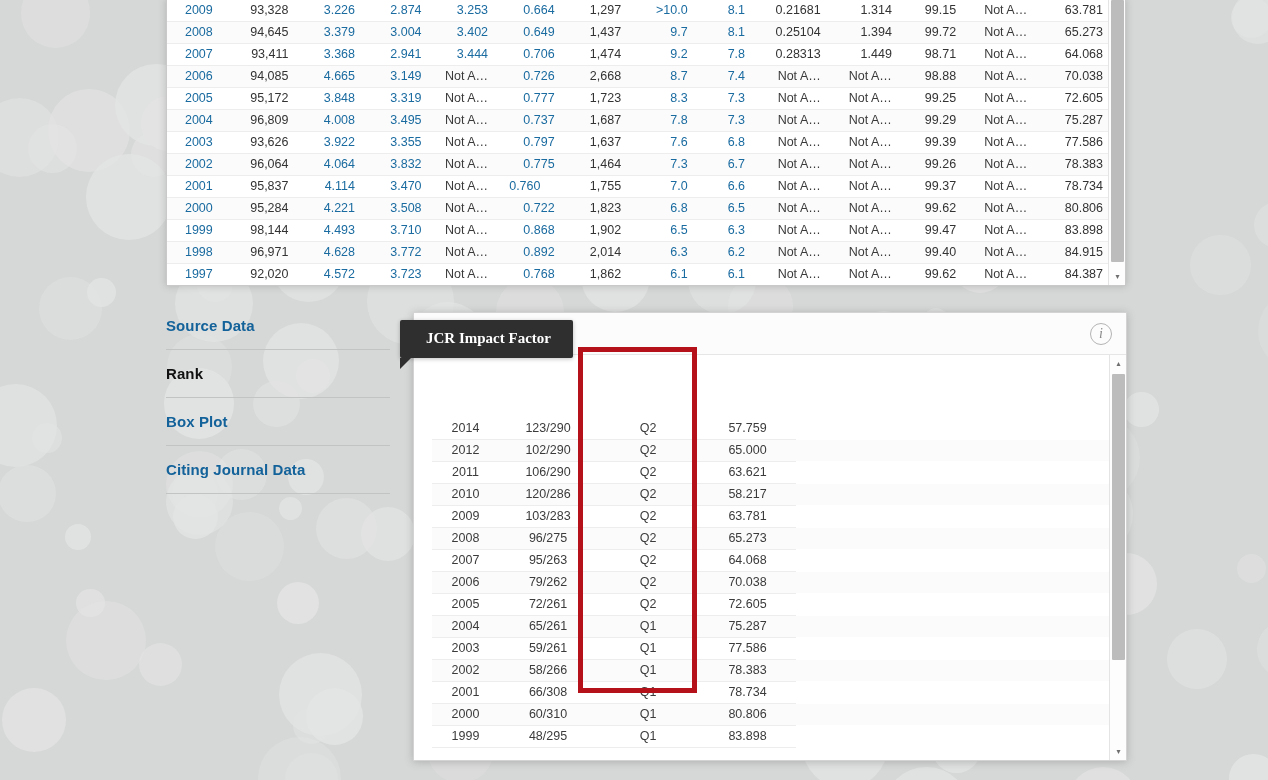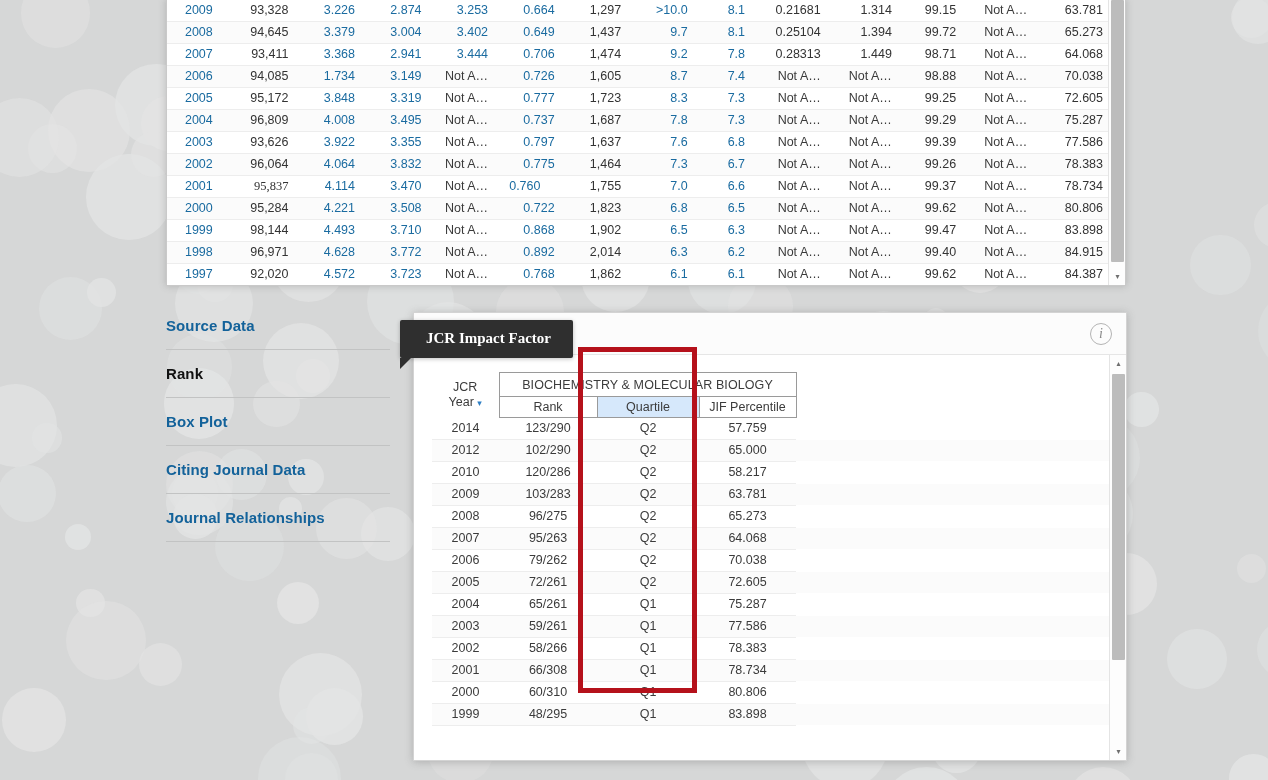--- a/index.html
+++ b/index.html
@@ -401,25 +401,25 @@
           <td class="lnk" style="width: 50px;">7.8</td>
           <td style="width: 66px;">0.28313</td>
           <td style="width: 62px;">1.449</td>
           <td style="width: 56px;">98.71</td>
           <td class="na" style="width: 62px;">Not A…</td>
           <td style="width: 66px;">64.068</td>
         </tr>
         <tr>
           <td class="lnk" style="width: 46px;">2006</td>
           <td style="width: 66px;">94,085</td>
-          <td class="lnk" style="width: 58px;">1.734</td>
+          <td class="lnk" style="width: 58px;">4.665</td>
           <td class="lnk" style="width: 58px;">3.149</td>
           <td class="na" style="width: 58px;">Not A…</td>
           <td class="lnk" style="width: 58px;">0.726</td>
-          <td style="width: 58px;">1,605</td>
+          <td style="width: 58px;">2,668</td>
           <td class="lnk" style="width: 58px;">8.7</td>
           <td class="lnk" style="width: 50px;">7.4</td>
           <td class="na" style="width: 66px;">Not A…</td>
           <td class="na" style="width: 62px;">Not A…</td>
           <td style="width: 56px;">98.88</td>
           <td class="na" style="width: 62px;">Not A…</td>
           <td style="width: 66px;">70.038</td>
         </tr>
         <tr>
           <td class="lnk" style="width: 46px;">2005</td>
@@ -480,21 +480,21 @@
           <td class="lnk" style="width: 58px;">7.3</td>
           <td class="lnk" style="width: 50px;">6.7</td>
           <td class="na" style="width: 66px;">Not A…</td>
           <td class="na" style="width: 62px;">Not A…</td>
           <td style="width: 56px;">99.26</td>
           <td class="na" style="width: 62px;">Not A…</td>
           <td style="width: 66px;">78.383</td>
         </tr>
         <tr>
           <td class="lnk" style="width: 46px;">2001</td>
-          <td style="width: 66px; font-family: Liberation Serif, serif;">95,837</td>
+          <td style="width: 66px;">95,837</td>
           <td class="lnk" style="width: 58px;">4.114</td>
           <td class="lnk" style="width: 58px;">3.470</td>
           <td class="na" style="width: 58px;">Not A…</td>
           <td class="lnk" style="width: 58px; text-align: center;">0.760</td>
           <td style="width: 58px;">1,755</td>
           <td class="lnk" style="width: 58px;">7.0</td>
           <td class="lnk" style="width: 50px;">6.6</td>
           <td class="na" style="width: 66px;">Not A…</td>
           <td class="na" style="width: 62px;">Not A…</td>
           <td style="width: 56px;">99.37</td>
@@ -579,63 +579,50 @@
     </div>
     <div class="nav-item active">
       <span>Rank</span>
     </div>
     <div class="nav-item">
       <span>Box Plot</span>
     </div>
     <div class="nav-item">
       <span>Citing Journal Data</span>
     </div>
-    <div class="nav-item">
-      <span>Journal Relationships</span>
-    </div>
   </div>
 
 <div id="bottom-panel">
   <div id="panel-head">
     <div id="info-icon">i</div>
   </div>
   <div id="rank-wrap">
 
-    <table id="rank-head">
-      <tbody>
-          <tr>
-        <th class="jcr-year" rowspan="2">
-          <span>JCR</span><br>
-          <span>Year</span>
-          <span class="sort-caret">▾</span>
-        </th>
-        <th class="cat" colspan="3">BIOCHEMISTRY &amp; MOLECULAR BIOLOGY</th>
-      </tr>
-      <tr>
-        <th class="c-rank">Rank</th>
-        <th class="c-quart">Quartile</th>
-        <th class="c-perc">JIF Percentile</th>
-      </tr>
-    </tbody>
-      </table>
 
     <table id="rank-body">
       <tbody>
           <tr>
             <td class="c1">2014</td>
             <td class="c2">123/290</td>
             <td class="c3">Q2</td>
             <td class="c4">57.759</td>
             <td class="pad"></td>
           </tr>
           <tr>
             <td class="c1">2012</td>
             <td class="c2">102/290</td>
             <td class="c3">Q2</td>
             <td class="c4">65.000</td>
+            <td class="pad"></td>
+          </tr>
+          <tr>
+            <td class="c1">2011</td>
+            <td class="c2">106/290</td>
+            <td class="c3">Q2</td>
+            <td class="c4">63.621</td>
             <td class="pad"></td>
           </tr>
           <tr>
             <td class="c1">2010</td>
             <td class="c2">120/286</td>
             <td class="c3">Q2</td>
             <td class="c4">58.217</td>
             <td class="pad"></td>
           </tr>
           <tr>

